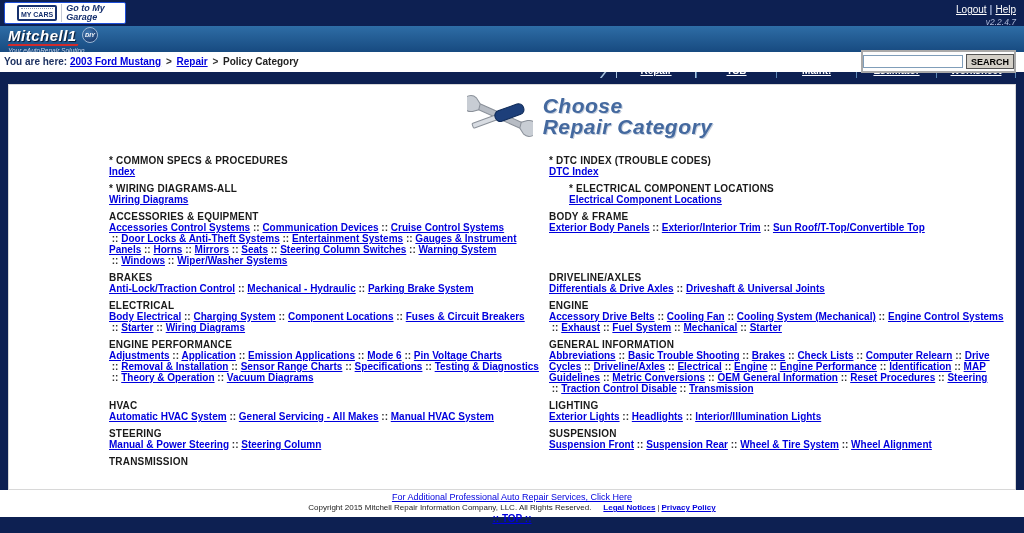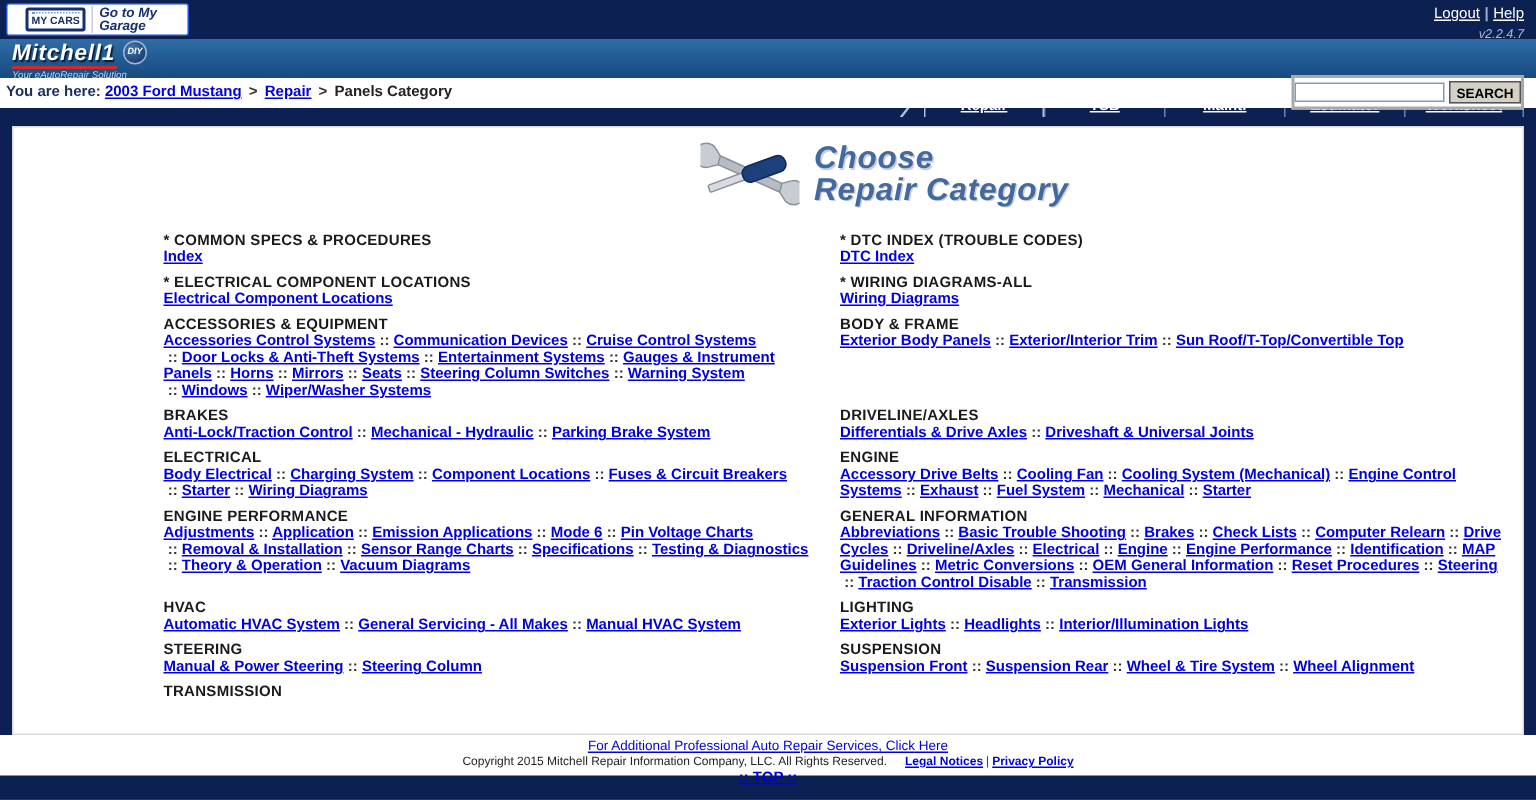--- a/index.html
+++ b/index.html
@@ -64,21 +64,21 @@
   
   .main-panel { position:absolute; left:8px; top:84px; width:1008px; height:406px;
     background:#fff; border:1px solid #d8d8d8; overflow:hidden; }
   .title-block { margin:8px 0 0 155px; display:flex; align-items:center; height:46px;justify-content:center; }
   .tools-icon { width:66px; height:44px; flex:0 0 66px; }
   .page-title { margin-left:10px; font-size:21px; font-weight:bold; font-style:italic;
     color:#44699f; line-height:1.0; text-shadow:1px 1px 0 #c6cfdd; letter-spacing:0.5px; }
 
   
   .category-grid { margin:16px 0 0 100px; width:900px; }
-  .cat-row { display:flex;gap:11px; }
+  .cat-row { display:flex; }
   .cat-cell { margin-bottom:6px; }
   .cat-cell.left { width:440px; padding-right:10px; }
   .cat-cell.right { flex:1; }
   .cat-heading { font-size:10px; font-weight:bold; color:#1a1a1a; line-height:11px; letter-spacing:0.2px; }
   .cat-links { font-size:10px; line-height:11px; }
   .cat-link { color:#0000dd; font-weight:bold; text-decoration:underline; cursor:pointer; }
   .sep { color:#333; font-weight:bold; white-space:pre; }
 
   
   .footer-navy-top { position:absolute; left:0; top:490px; width:1024px; height:7px; background:#0d2052; }
@@ -131,21 +131,21 @@
     </div>
 </div>
 
 <div class="whitebar">
   <div class="breadcrumb">
     <span class="prefix">You are here:</span>
     <a>2003 Ford Mustang</a>
     <span class="bc-sep">&gt;</span>
     <a>Repair</a>
     <span class="bc-sep">&gt;</span>
-    <span class="current">Panels Category</span>
+    <span class="current">Policy Category</span>
   </div>
 </div>
 <div class="search-box">
   <input class="search-input" type="text" value="" style="">
   <button class="search-btn">SEARCH</button>
 </div>
 
 <div class="main-panel">
   <div class="title-block">
     <svg class="tools-icon" viewBox="0 0 66 44" xmlns="http://www.w3.org/2000/svg">
@@ -172,27 +172,27 @@
         <div class="cat-cell left">
           <div class="cat-heading">* COMMON SPECS &amp; PROCEDURES</div>
           <div class="cat-links"><a class="cat-link">Index</a></div>
         </div>
         <div class="cat-cell right">
           <div class="cat-heading">* DTC INDEX (TROUBLE CODES)</div>
           <div class="cat-links"><a class="cat-link">DTC Index</a></div>
         </div>
       </div>
       <div class="cat-row">
+        <div class="cat-cell right">
+          <div class="cat-heading">* WIRING DIAGRAMS-ALL</div>
+          <div class="cat-links"><a class="cat-link">Wiring Diagrams</a></div>
+        </div>
         <div class="cat-cell left">
           <div class="cat-heading">* ELECTRICAL COMPONENT LOCATIONS</div>
           <div class="cat-links"><a class="cat-link">Electrical Component Locations</a></div>
-        </div>
-        <div class="cat-cell right">
-          <div class="cat-heading">* WIRING DIAGRAMS-ALL</div>
-          <div class="cat-links"><a class="cat-link">Wiring Diagrams</a></div>
         </div>
       </div>
       <div class="cat-row">
         <div class="cat-cell left">
           <div class="cat-heading">ACCESSORIES &amp; EQUIPMENT</div>
           <div class="cat-links"><a class="cat-link">Accessories Control Systems</a><span class="sep"> :: </span><a class="cat-link">Communication Devices</a><span class="sep"> :: </span><a class="cat-link">Cruise Control Systems</a><span class="sep"> :: </span><a class="cat-link">Door Locks &amp; Anti-Theft Systems</a><span class="sep"> :: </span><a class="cat-link">Entertainment Systems</a><span class="sep"> :: </span><a class="cat-link">Gauges &amp; Instrument Panels</a><span class="sep"> :: </span><a class="cat-link">Horns</a><span class="sep"> :: </span><a class="cat-link">Mirrors</a><span class="sep"> :: </span><a class="cat-link">Seats</a><span class="sep"> :: </span><a class="cat-link">Steering Column Switches</a><span class="sep"> :: </span><a class="cat-link">Warning System</a><span class="sep"> :: </span><a class="cat-link">Windows</a><span class="sep"> :: </span><a class="cat-link">Wiper/Washer Systems</a></div>
         </div>
         <div class="cat-cell right">
           <div class="cat-heading">BODY &amp; FRAME</div>
           <div class="cat-links"><a class="cat-link">Exterior Body Panels</a><span class="sep"> :: </span><a class="cat-link">Exterior/Interior Trim</a><span class="sep"> :: </span><a class="cat-link">Sun Roof/T-Top/Convertible Top</a></div>

